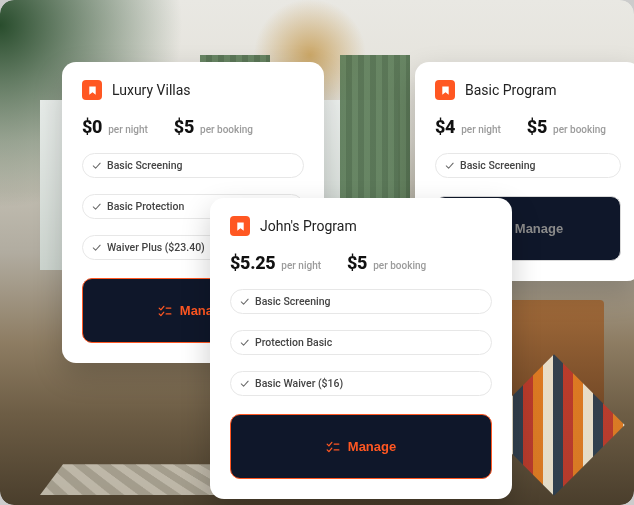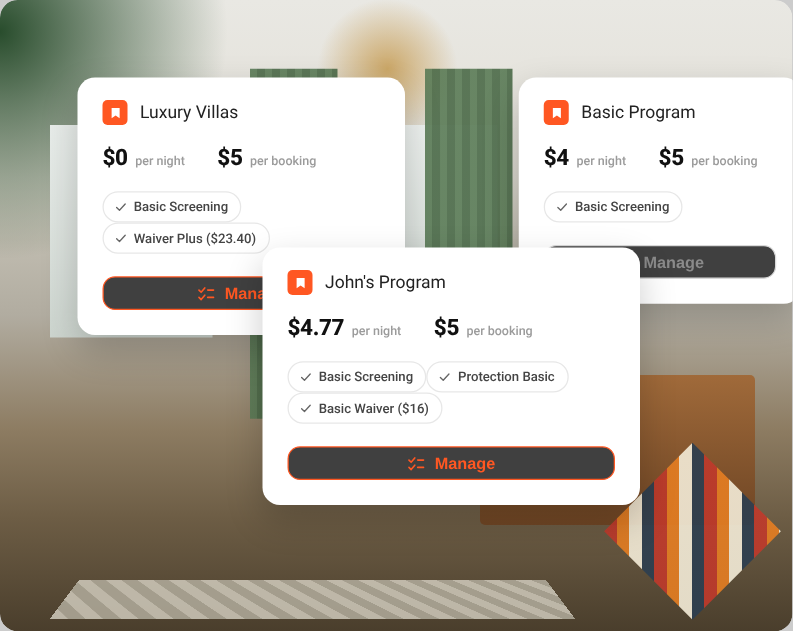--- a/index.html
+++ b/index.html
@@ -72,40 +72,40 @@
     flex: 0 0 auto;
   }
   .card-icon svg { width: 11px; height: 11px; fill: #fff; }
   .card-title { font-size: 14px; font-weight: 400; color: #222; }
 
   .pricing { display: flex; gap: 26px; margin-bottom: 16px; align-items: baseline;}
   .price-block { display: flex; align-items: baseline; gap: 6px; }
   .price { font-size: 18px; font-weight: 800; color: #111; letter-spacing: -0.3px;}
   .per   { font-size: 10px; color: #9b9b9b; font-weight: 500;}
 
-  .pills { display: flex; flex-wrap: wrap; gap: 0; margin-bottom: 18px; }
+  .pills { display: flex; flex-wrap: wrap; gap: 16px; margin-bottom: 18px; flex-direction: column; }
   .pill {
     border: 1px solid #e7e7e7;
     border-radius: 999px;
     padding: 5px 10px 5px 8px;
     display: inline-flex; align-items: center; gap: 5px;
     font-size: 10.5px; color: #444; font-weight: 500;
     background: #fff;
   }
   .pill .check {
     width: 11px; height: 11px; stroke: #666; stroke-width: 2.3;
     fill: none; stroke-linecap: round; stroke-linejoin: round;
   }
 
   .manage-btn {
     width: 100%;
     border: 1.5px solid;
     border-radius: 10px;
-    background: #404040;
-    padding: 5px 0;
+    background: #0f172a;
+    padding: 24px 0;
     font-size: 13px; font-weight: 700;
     display: inline-flex; align-items: center; justify-content: center; gap: 8px;
     cursor: pointer;
   }
   .manage-btn.orange { border-color: #FF5722; color: #FF5722; }
   .manage-btn.grey   { border-color: #d9d9d9; color: #8a8a8a; }
   .manage-btn .micon { width: 14px; height: 12px; stroke-width: 2.2; fill: none; stroke-linecap: round; stroke-linejoin: round;}
   .manage-btn.orange .micon { stroke: #FF5722; }
   .manage-btn.grey   .micon { stroke: #8a8a8a; }
 
@@ -145,20 +145,26 @@
       <span class="price">$5</span>
       <span class="per">per booking</span>
     </div>
   </div>
   <div class="pills">
     <span class="pill">
       <svg class="check" viewBox="0 0 24 24">
           <polyline points="5 13 10 18 20 7"></polyline>
         </svg>
       <span>Basic Screening</span>
+    </span>
+    <span class="pill">
+      <svg class="check" viewBox="0 0 24 24">
+          <polyline points="5 13 10 18 20 7"></polyline>
+        </svg>
+      <span>Basic Protection</span>
     </span>
     <span class="pill">
       <svg class="check" viewBox="0 0 24 24">
           <polyline points="5 13 10 18 20 7"></polyline>
         </svg>
       <span>Waiver Plus ($23.40)</span>
     </span>
   </div>
   <button class="manage-btn orange">
     <svg class="micon" viewBox="0 0 24 20">
@@ -213,21 +219,21 @@
   <div class="card-header">
     <span class="card-icon">
       <svg viewBox="0 0 24 24">
           <path d="M5 3h14v18l-7-5-7 5z"></path>
         </svg>
     </span>
     <span class="card-title">John's Program</span>
   </div>
   <div class="pricing">
     <div class="price-block">
-      <span class="price">$4.77</span>
+      <span class="price">$5.25</span>
       <span class="per">per night</span>
     </div>
     <div class="price-block">
       <span class="price">$5</span>
       <span class="per">per booking</span>
     </div>
   </div>
   <div class="pills">
     <span class="pill">
       <svg class="check" viewBox="0 0 24 24">

